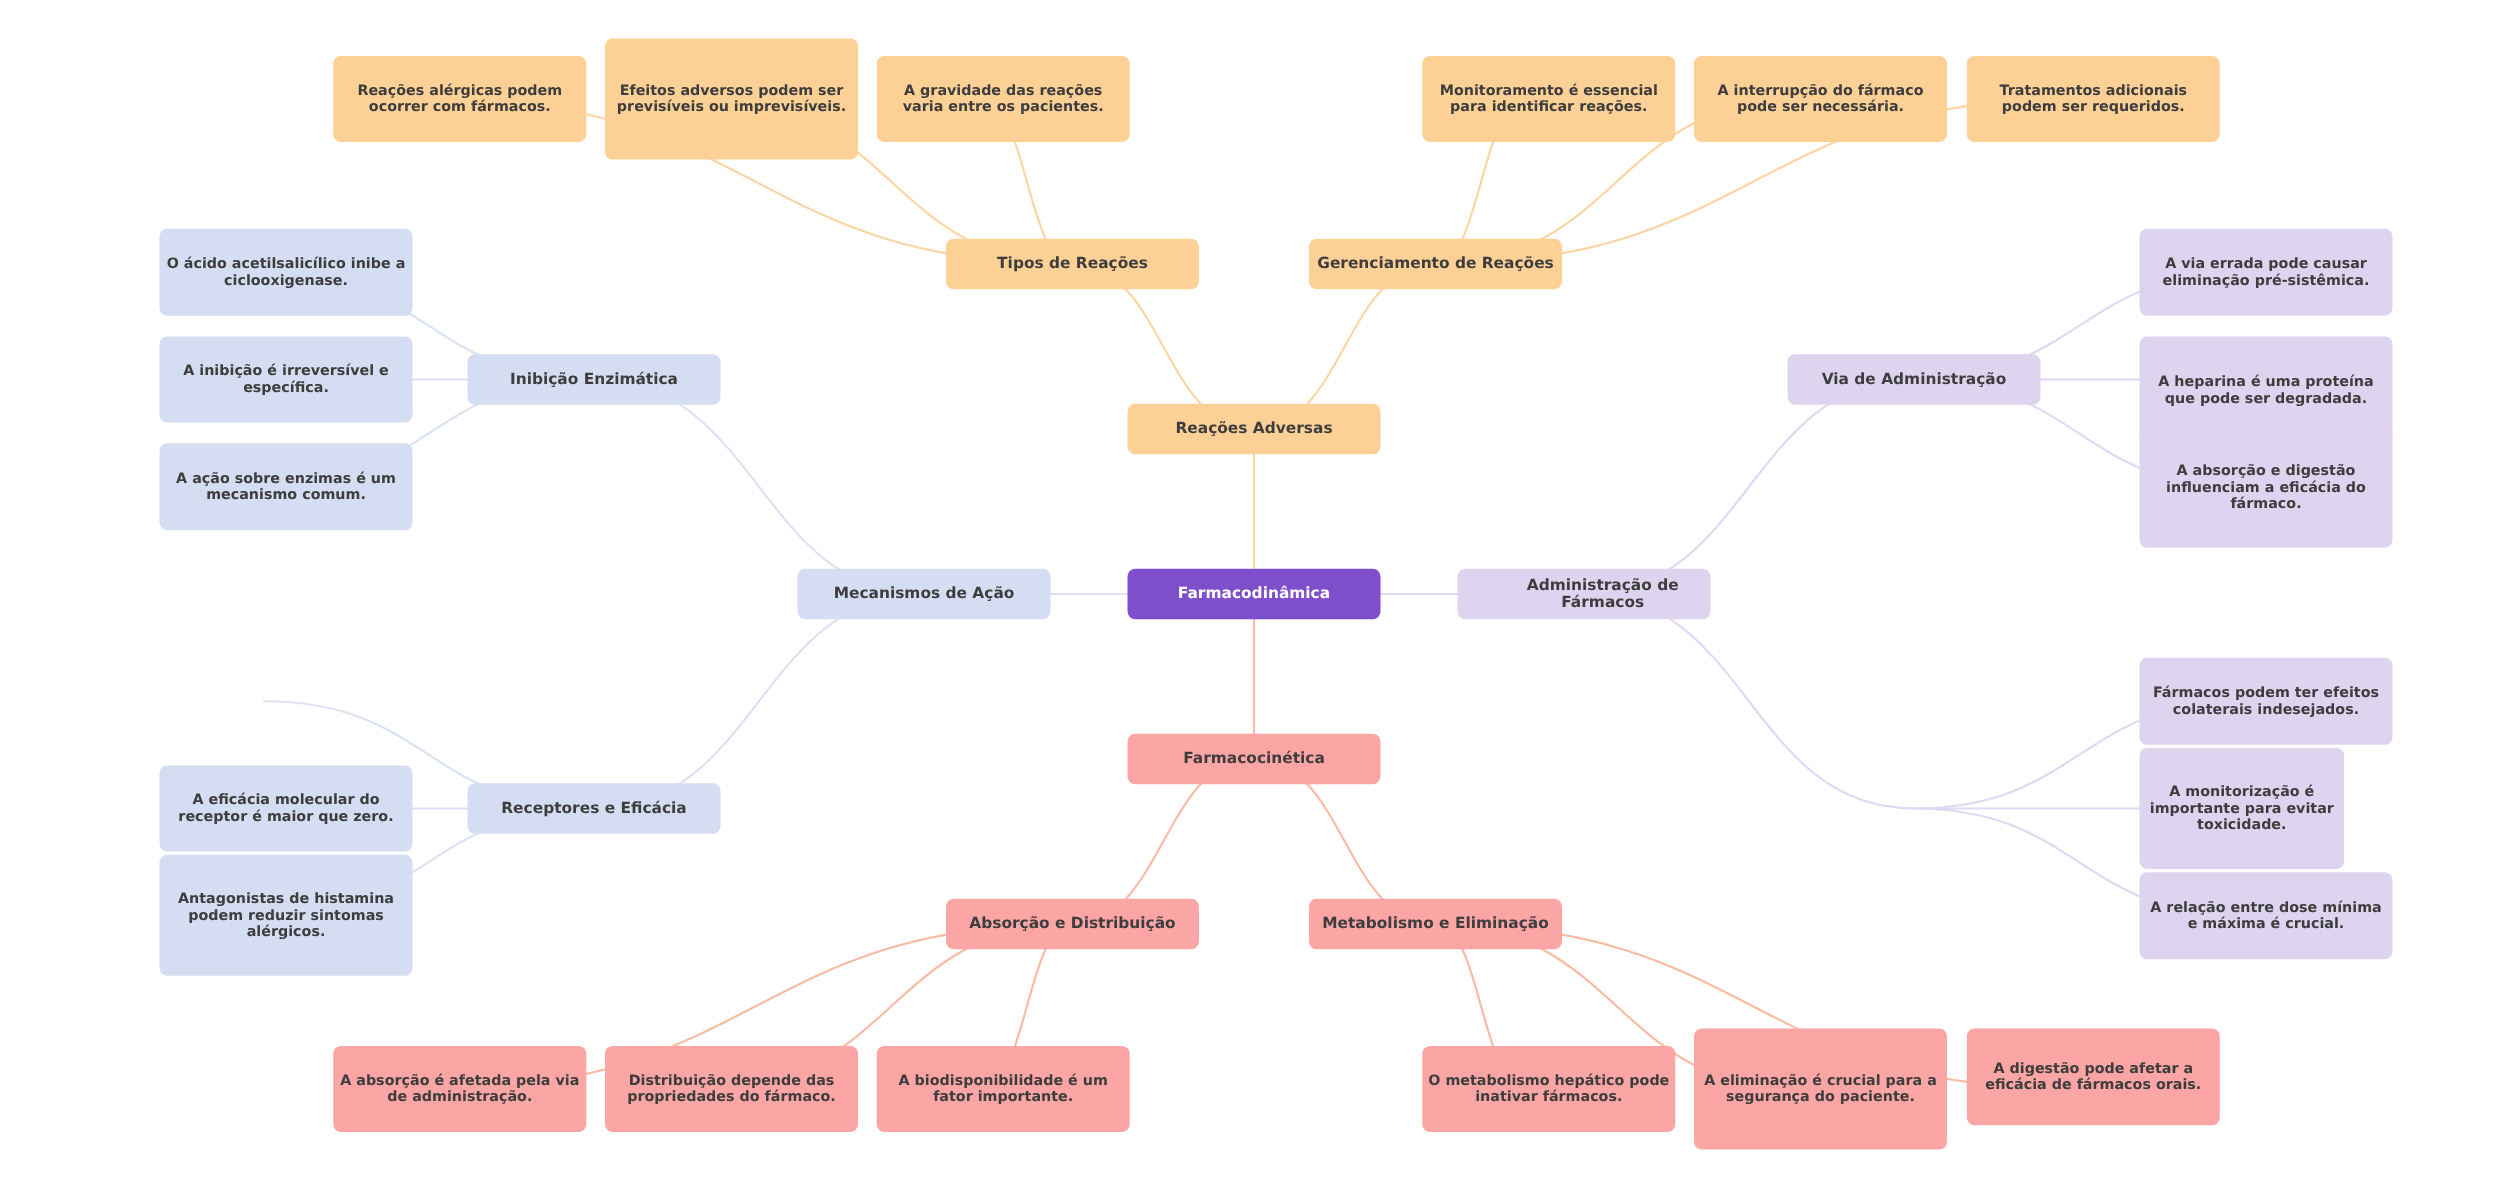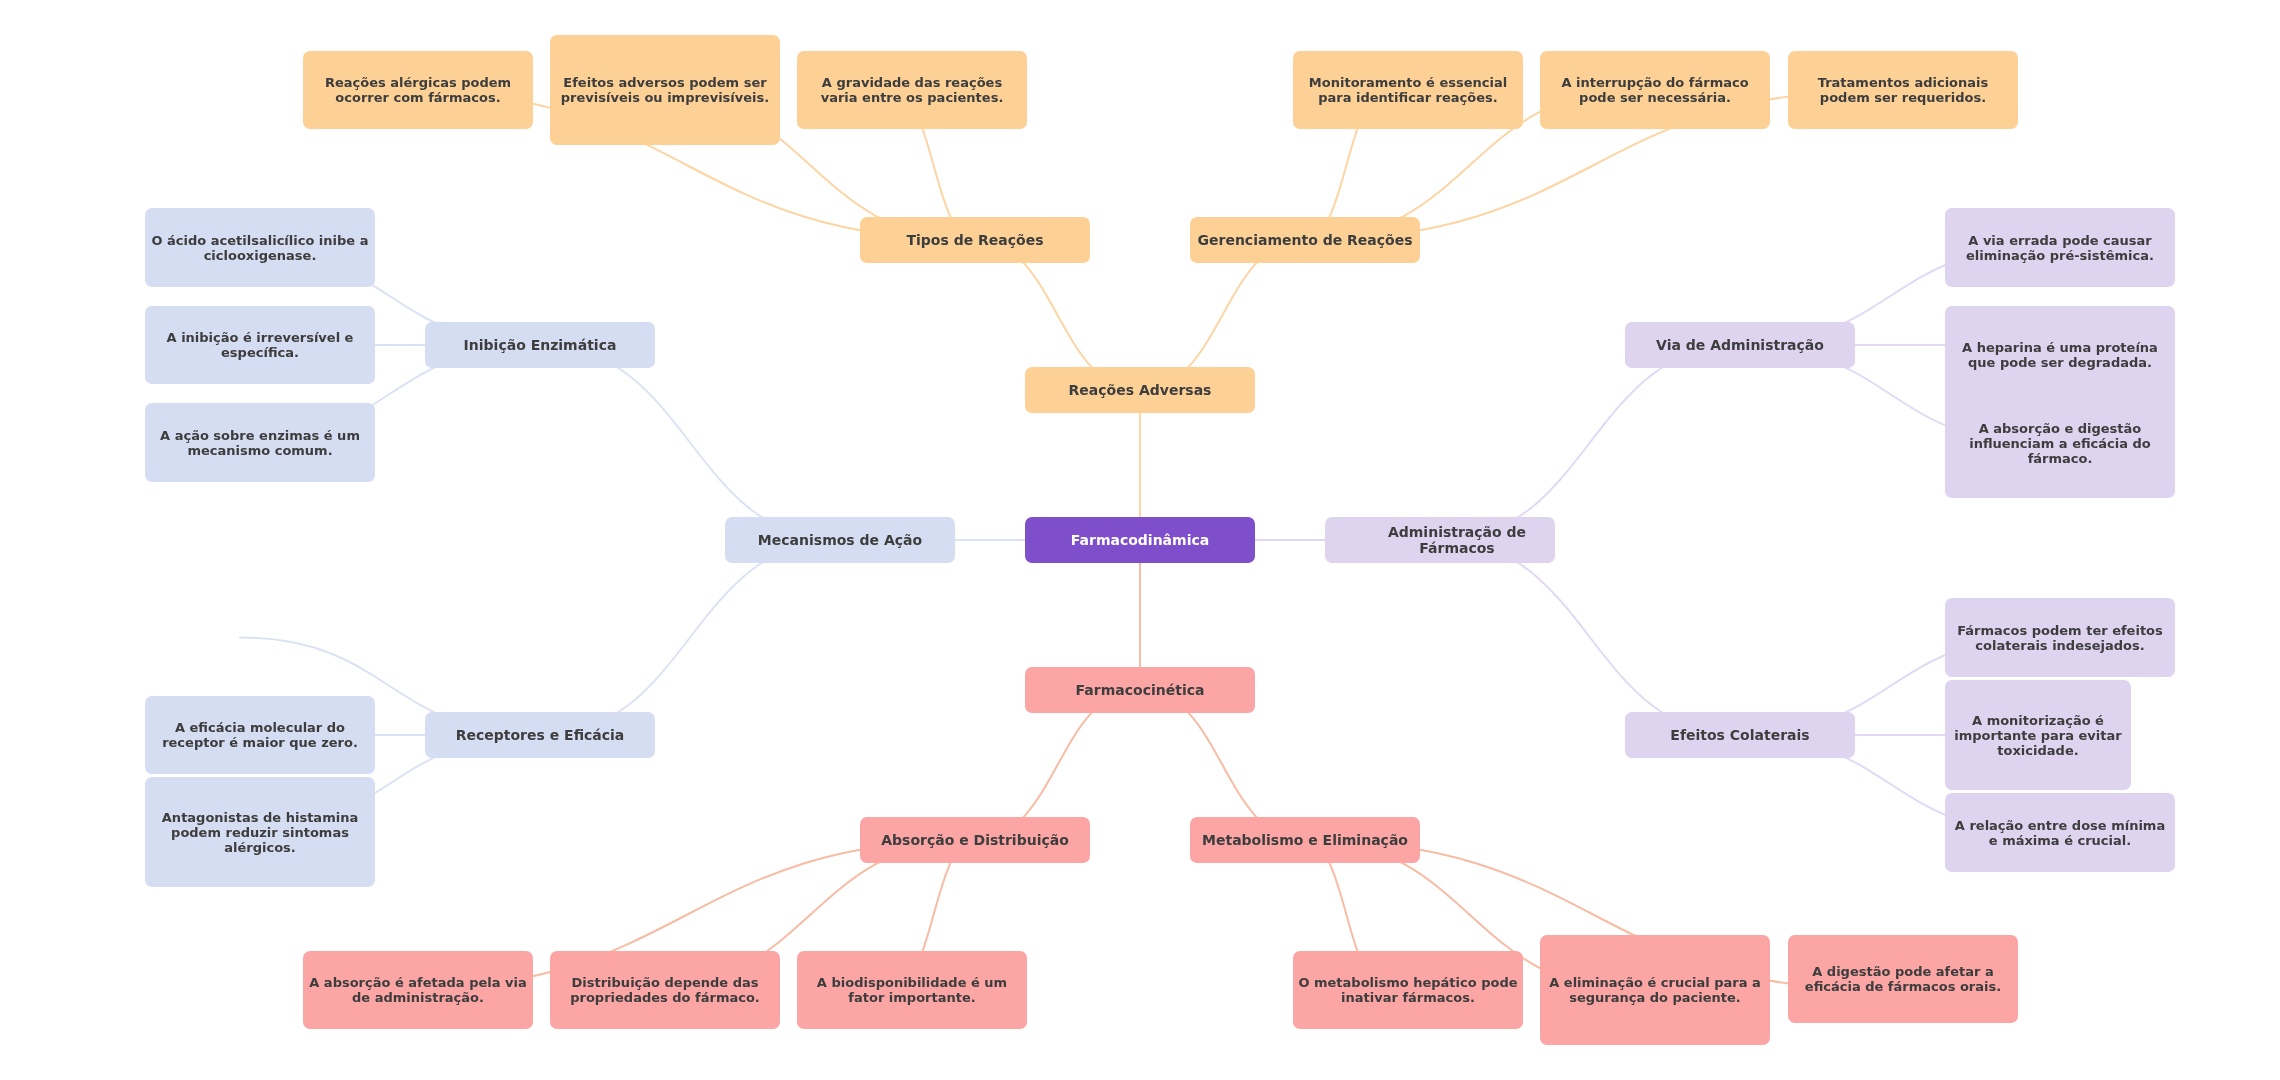--- a/index.html
+++ b/index.html
@@ -98,23 +98,20 @@
   <div class="node leaf c-orange" id="n-b0s1l2" style="left:1768px;top:51px;width:230px;height:78px;">
     <span>Tratamentos adicionais podem ser requeridos.</span>
   </div>
 
   <div class="node branch c-lav" id="n-b1" style="left:1325px;top:517px;width:230px;height:46px;padding-left:39px;">
     <span>Administração de Fármacos</span>
   </div>
   <div class="node sub c-lav" id="n-b1s0" style="left:1625px;top:322px;width:230px;height:46px;">
     <span>Via de Administração</span>
   </div>
-  <div class="node sub c-lav" id="n-b1s1" style="left:1625px;top:712px;width:230px;height:46px;">
-    <span>Efeitos Colaterais</span>
-  </div>
   <div class="node leaf c-lav" id="n-b1s0l0" style="left:1925px;top:208px;width:230px;height:79px;">
     <span>A via errada pode causar eliminação pré-sistêmica.</span>
   </div>
   <div class="node leaf c-lav" id="n-b1s0l1" style="left:1925px;top:306px;width:230px;height:98px;">
     <span>A heparina é uma proteína que pode ser degradada.</span>
   </div>
   <div class="node leaf c-lav" id="n-b1s0l2" style="left:1925px;top:388px;width:230px;height:110px;">
     <span>A absorção e digestão influenciam a eficácia do fármaco.</span>
   </div>
   <div class="node leaf c-lav" id="n-b1s1l0" style="left:1925px;top:598px;width:230px;height:79px;">

